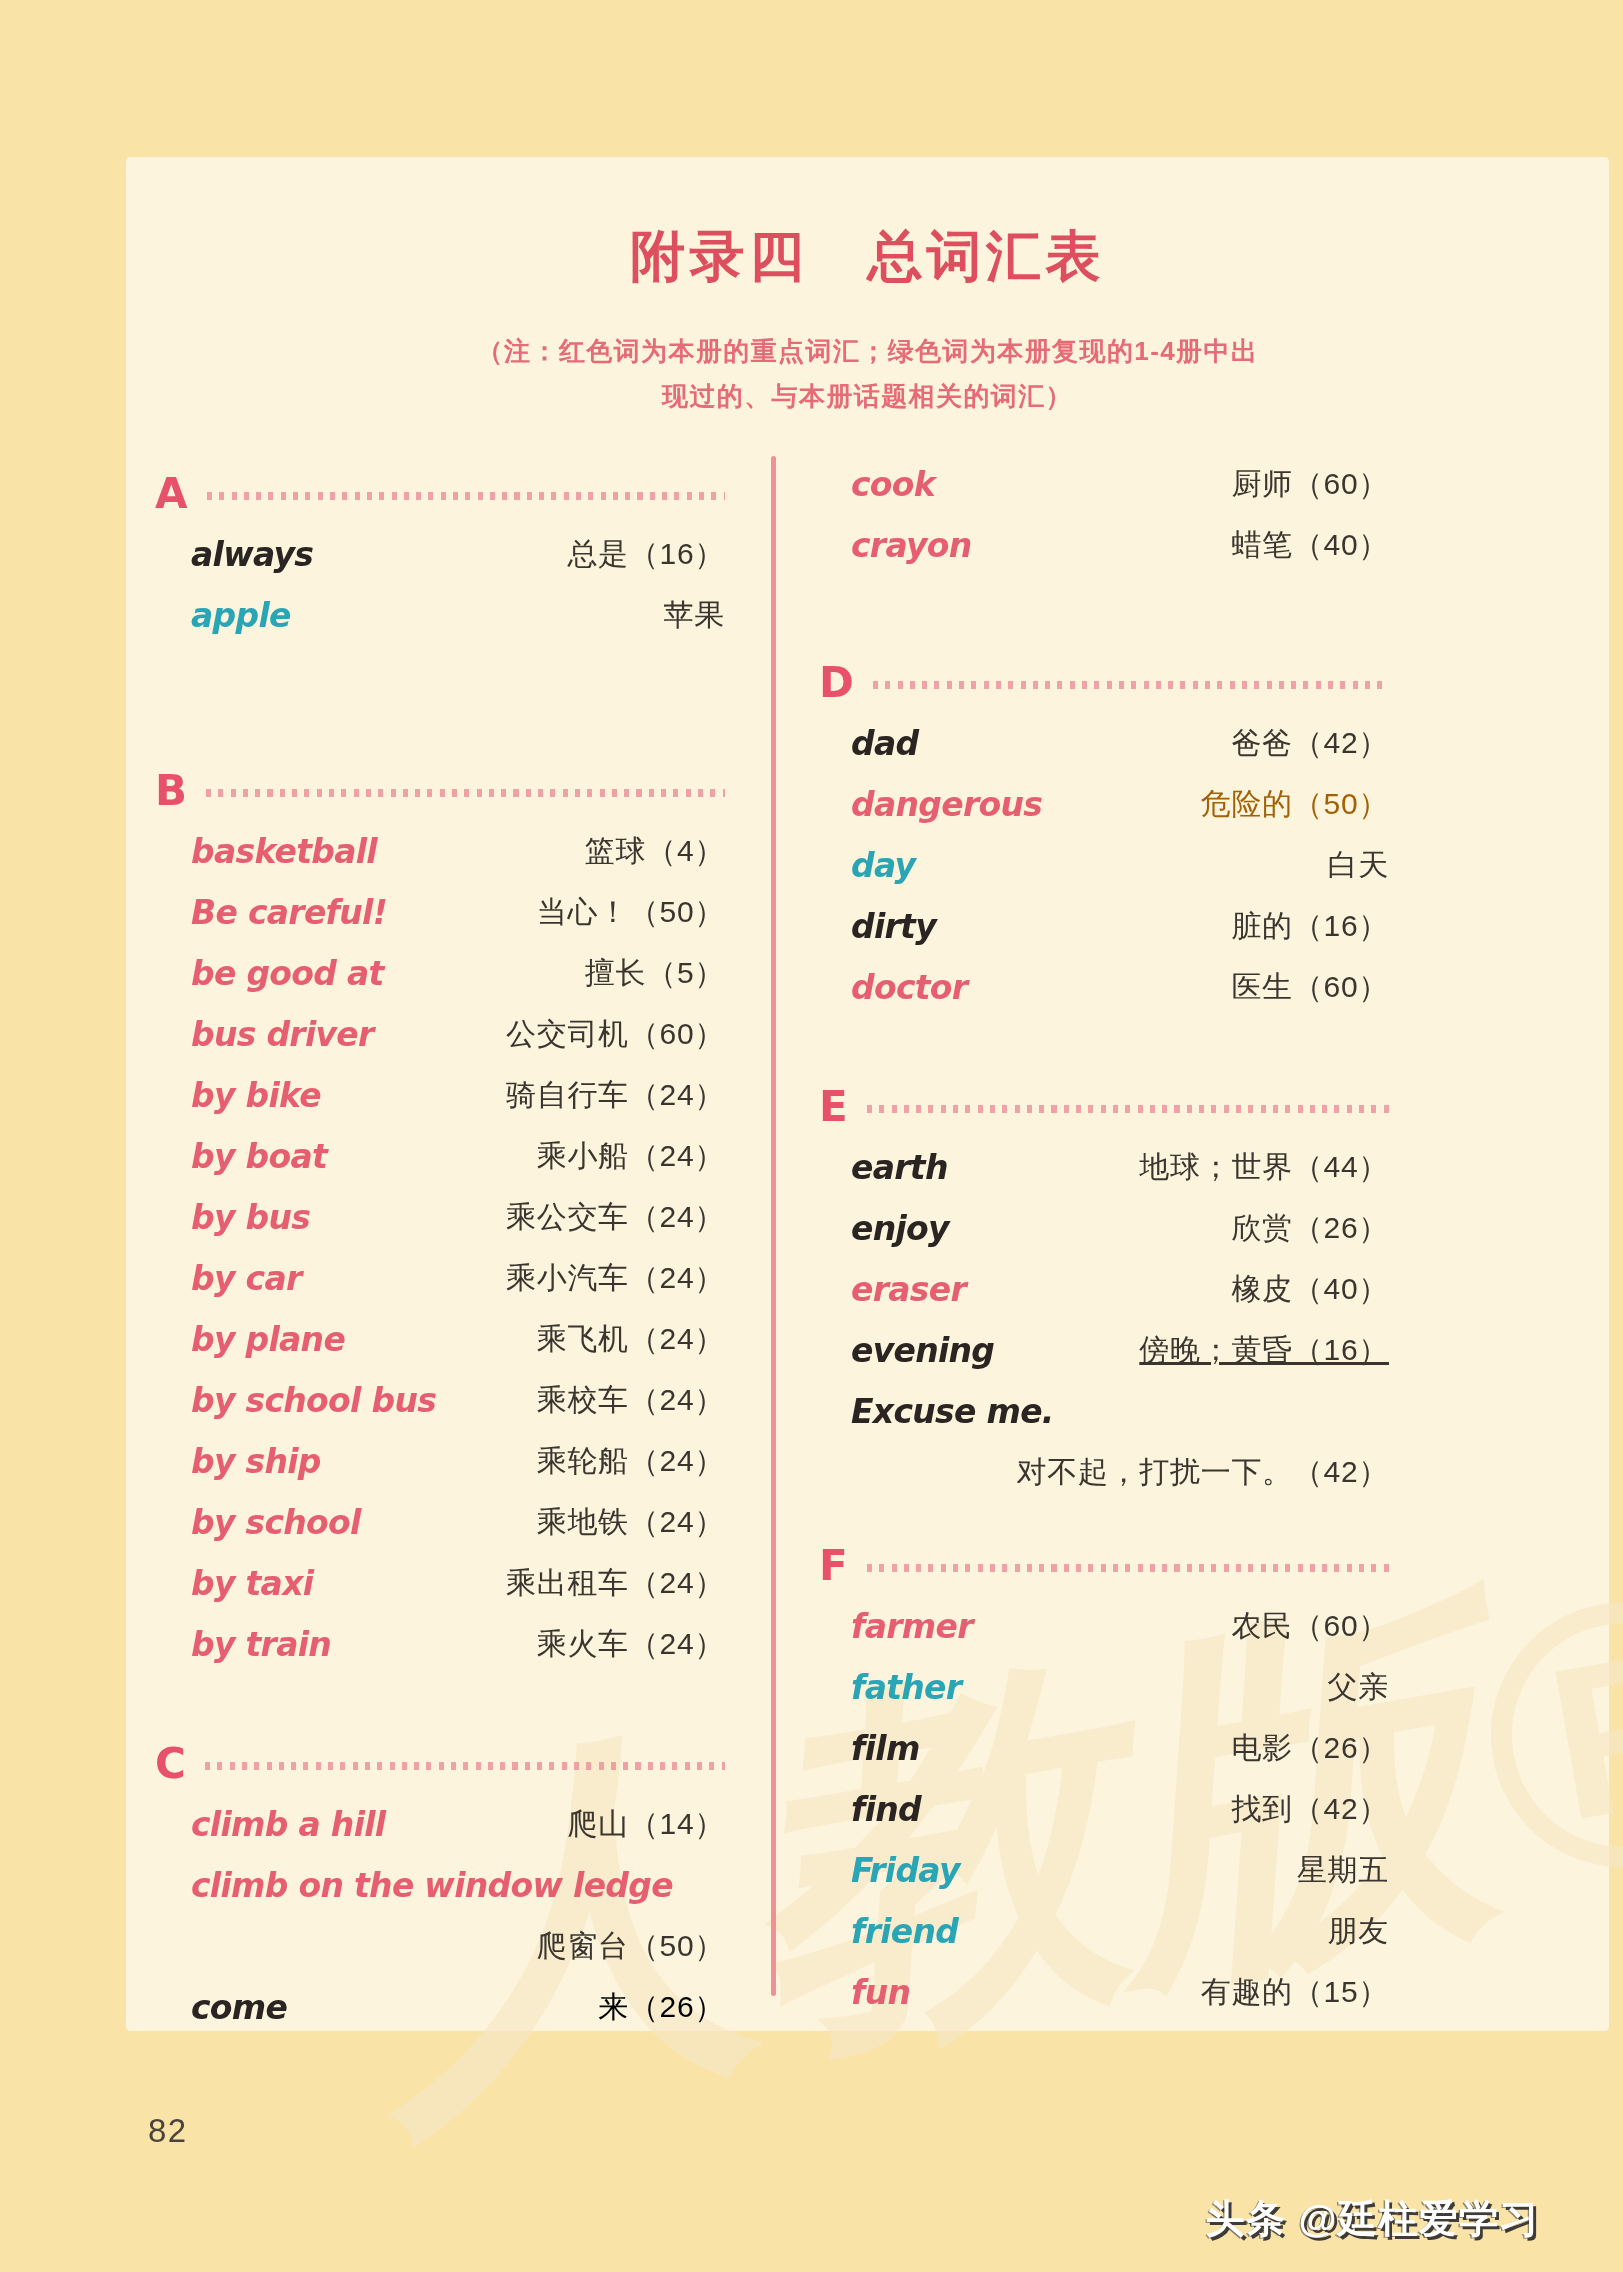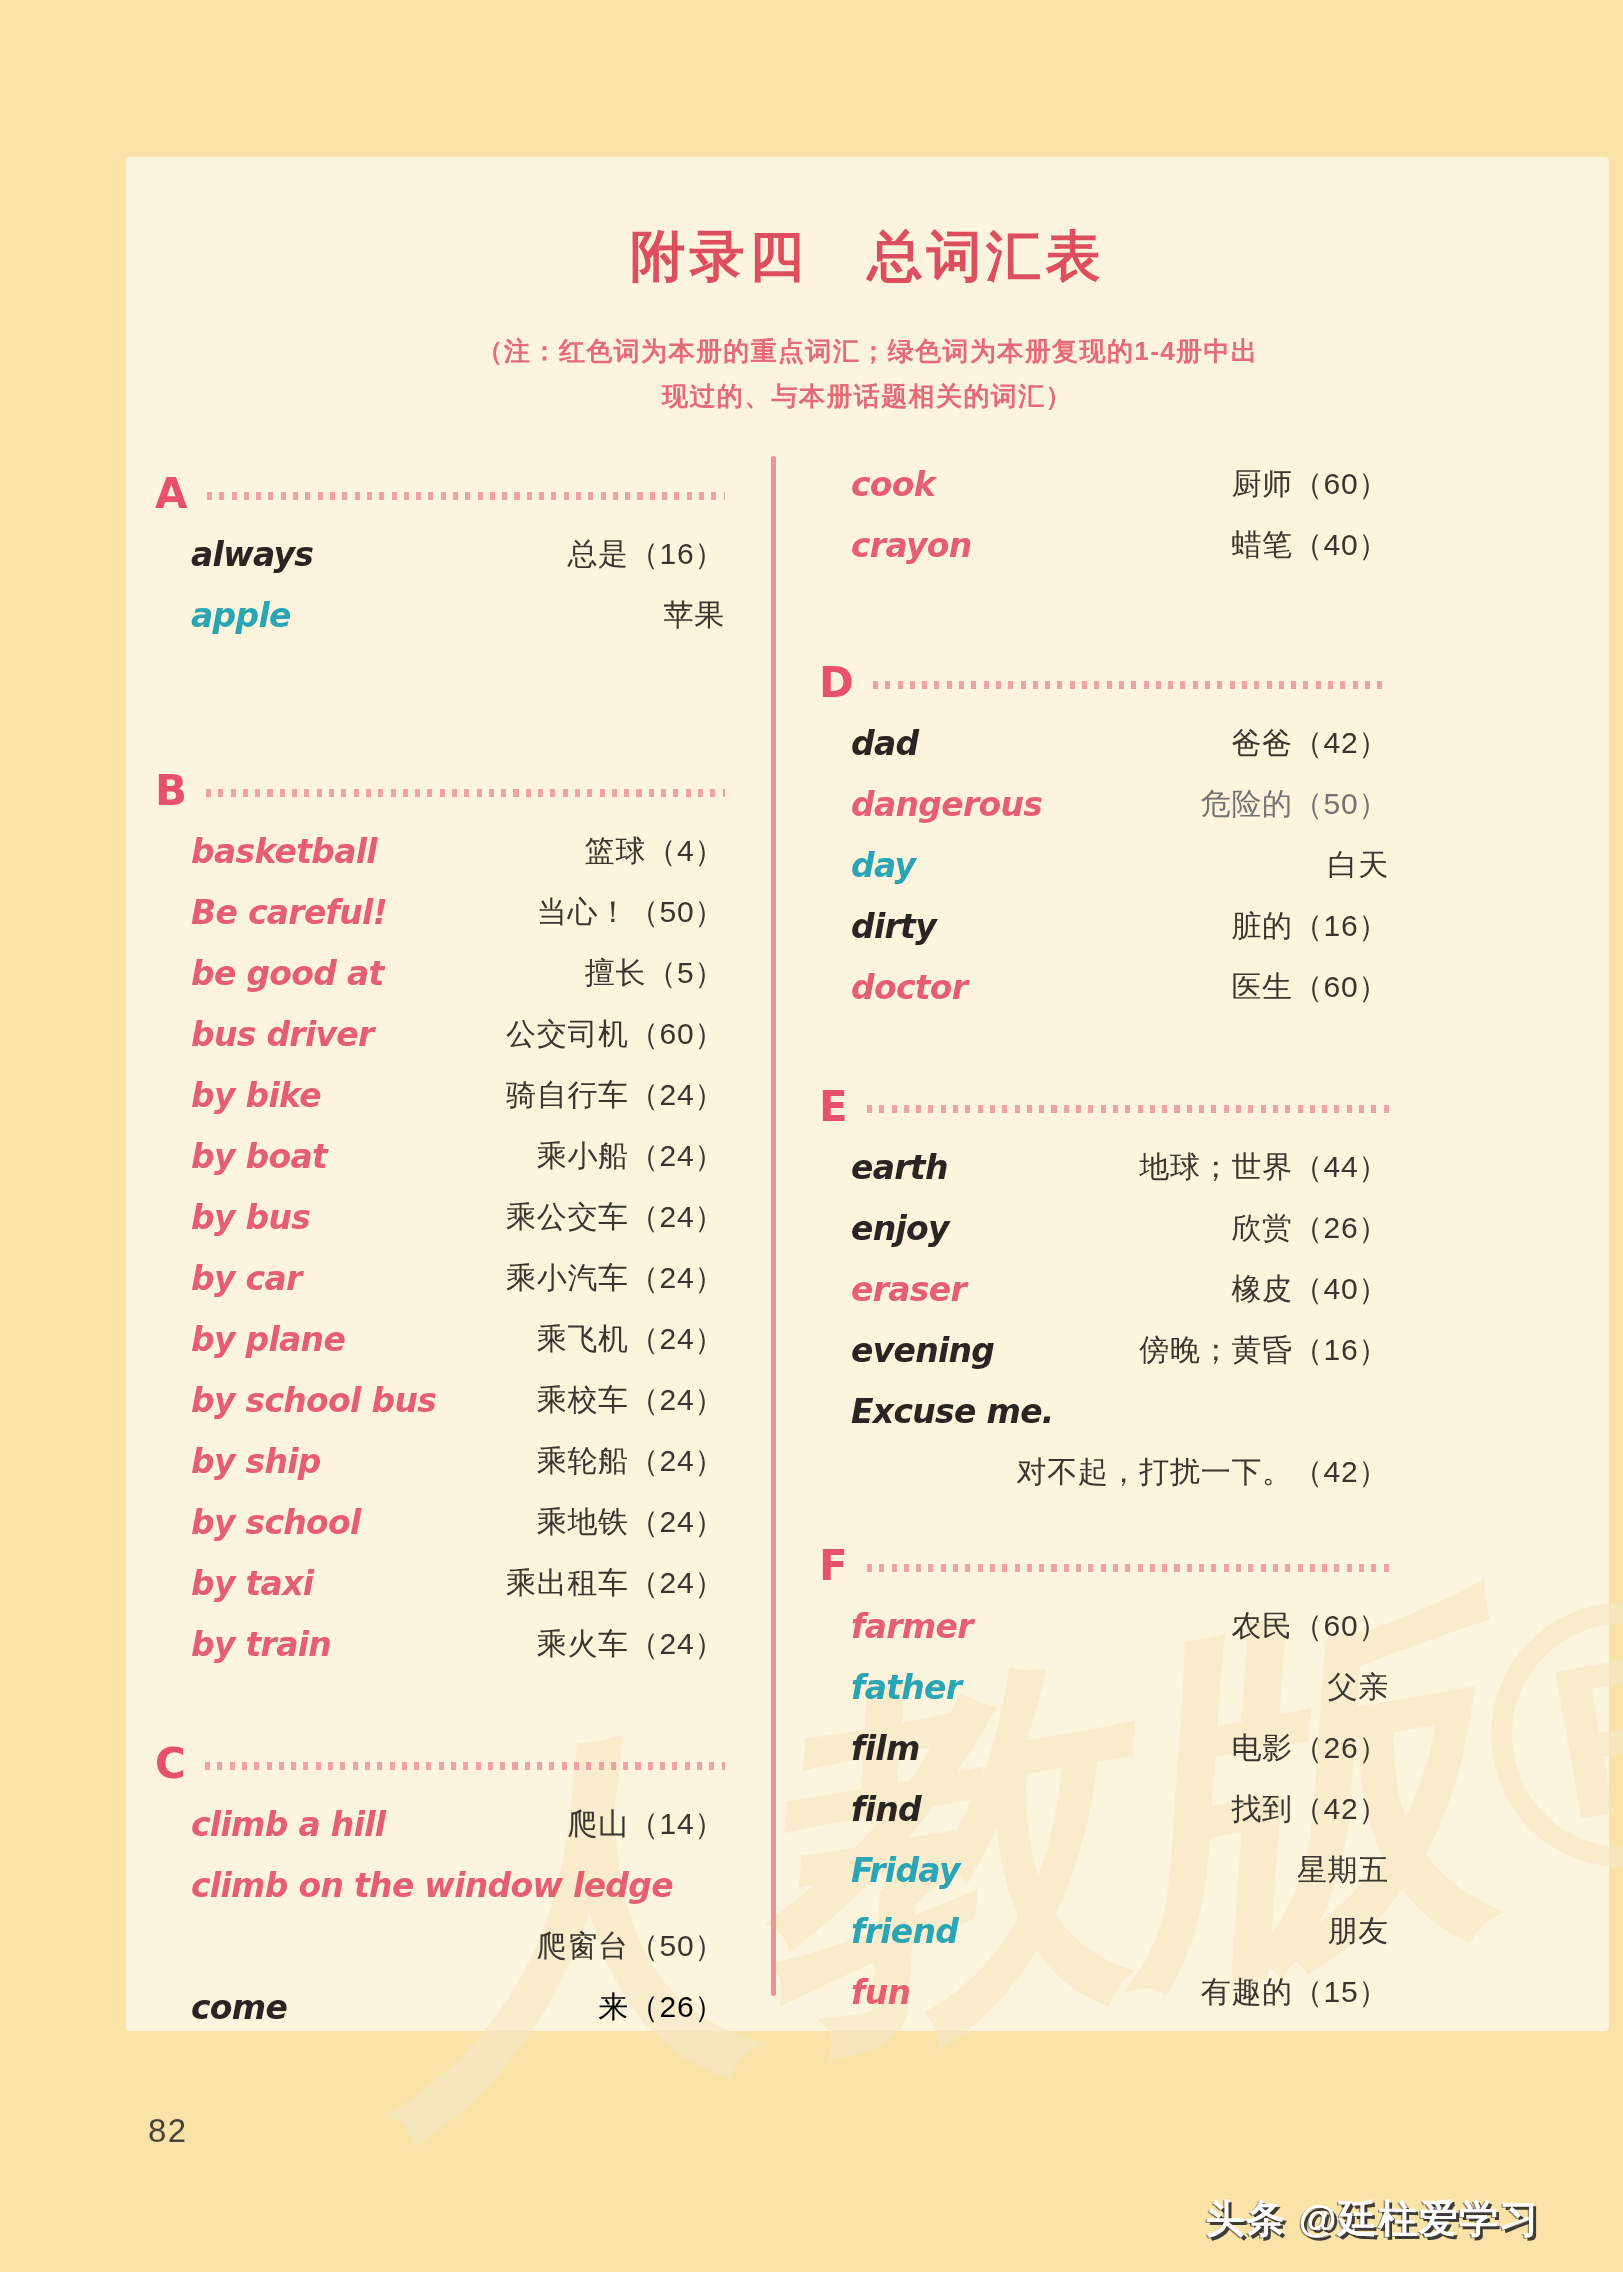--- a/index.html
+++ b/index.html
@@ -202,21 +202,21 @@
         <div class="letter-row">
           <span class="letter">D</span>
           <span class="dotline"></span>
         </div>
         <div class="row">
           <span class="en" style="color: rgb(42, 37, 34);">dad</span>
           <span class="zh" style="color: rgb(58, 53, 46);">爸爸（42）</span>
         </div>
         <div class="row">
           <span class="en" style="color: rgb(230, 95, 112);">dangerous</span>
-          <span class="zh" style="color: #737373;">危险的（50）</span>
+          <span class="zh" style="color: #a16207;">危险的（50）</span>
         </div>
         <div class="row">
           <span class="en" style="color: rgb(42, 165, 182);">day</span>
           <span class="zh" style="color: rgb(58, 53, 46);">白天</span>
         </div>
         <div class="row">
           <span class="en" style="color: rgb(42, 37, 34);">dirty</span>
           <span class="zh" style="color: rgb(58, 53, 46);">脏的（16）</span>
         </div>
         <div class="row">
@@ -236,21 +236,21 @@
         <div class="row">
           <span class="en" style="color: rgb(42, 37, 34);">enjoy</span>
           <span class="zh" style="color: rgb(58, 53, 46);">欣赏（26）</span>
         </div>
         <div class="row">
           <span class="en" style="color: rgb(230, 95, 112);">eraser</span>
           <span class="zh" style="color: rgb(58, 53, 46);">橡皮（40）</span>
         </div>
         <div class="row">
           <span class="en" style="color: rgb(42, 37, 34);">evening</span>
-          <span class="zh" style="color: rgb(58, 53, 46);">傍晚；黄昏（16）</span>
+          <span class="zh" style="color: rgb(58, 53, 46); text-decoration: underline;">傍晚；黄昏（16）</span>
         </div>
         <div class="row en-only">
           <span class="en" style="color: rgb(42, 37, 34);">Excuse me.</span>
         </div>
         <div class="row zh-only">
           <span class="zh" style="color: rgb(58, 53, 46);">对不起，打扰一下。（42）</span>
         </div>
       </div>
       <div class="sec" data-letter="F">
         <div class="letter-row">

